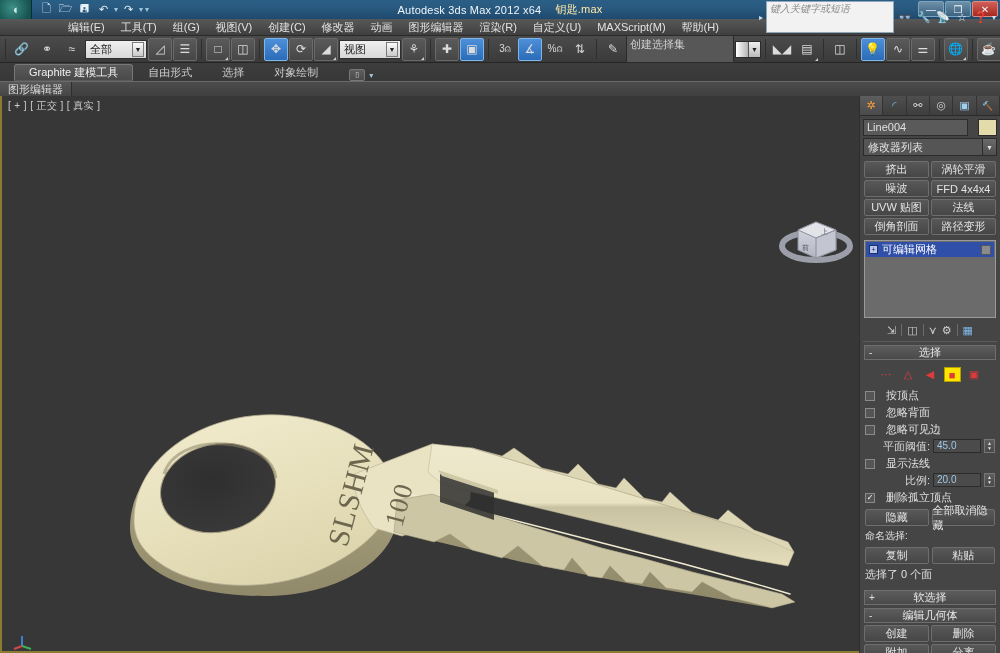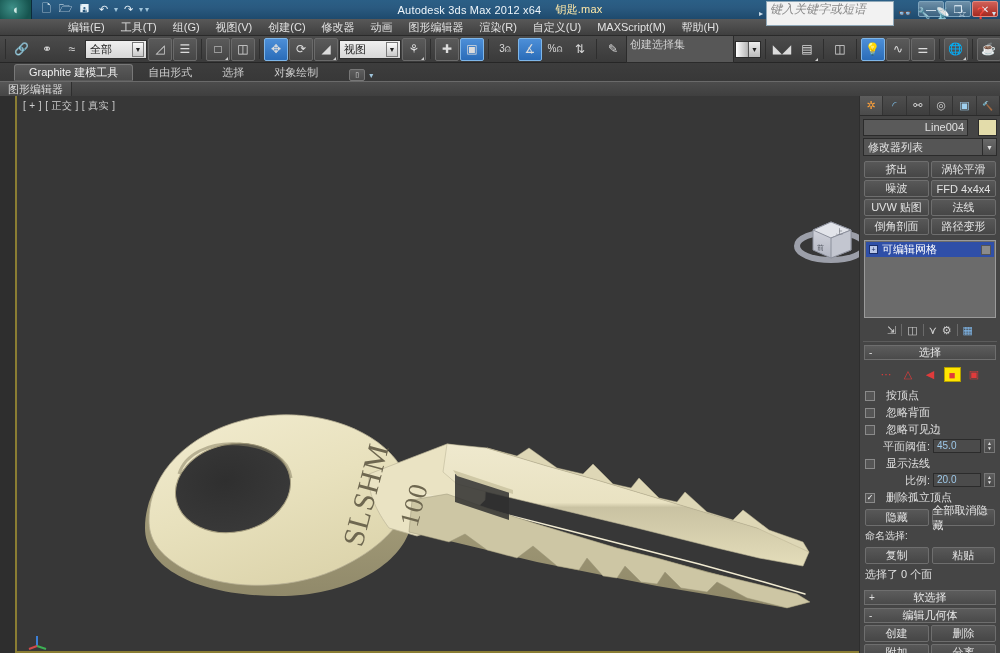--- a/index.html
+++ b/index.html
@@ -57,22 +57,22 @@
     display:flex; align-items:center; padding-left: 60px;
     border-bottom: 1px solid #2a2a2a;
   }
   .menu-item { padding: 1px 8px; font-size: 11px; color:#e2e2e2; white-space:nowrap; }
   .menubar .searchwrap {
     position:absolute; right: 4px; top: -18px;
     display:flex; align-items:center; gap:3px;
   }
   .search-arrow { color:#cfe0ec; font-size:8px; }
   .search-box {
-    width: 128px; height: 25px; background:#f2f2f2; border:1px solid #8fa8b8;
-    color:#8a8a8a; font-size:12px; font-style: italic; padding:0 3px; line-height:14px;
+    width: 128px; height: 32px; background:#f2f2f2; border:1px solid #8fa8b8;
+    color:#8a8a8a; font-size:10px; font-style: italic; padding:0 3px; line-height:14px;
     overflow:hidden; white-space:nowrap;
   }
   .search-ic { width:16px; height:15px; display:flex; align-items:center; justify-content:center; font-size:11px; color:#dceaf4; }
 
   
   .toolbar {
     position:absolute; left:0; top:36px; width:1000px; height:27px;
     background: linear-gradient(180deg,#4b4b4b,#3a3a3a);
     display:flex; align-items:center; gap:1px; padding-left:2px;
     border-bottom:1px solid #262626;
@@ -129,21 +129,21 @@
                   font-size:7px; color:#ddd; }
   .rib-panel {
     height:15px; background: linear-gradient(180deg,#4c4c4c,#3f3f3f);
     border-top:1px solid #6a6a6a; display:flex; align-items:center;
   }
   .rib-panel-lbl { font-size:11px; color:#dadada; padding:0 8px; height:14px; line-height:14px;
                    background:linear-gradient(180deg,#575757,#464646); border-right:1px solid #2e2e2e; }
 
   
   .viewport {
-    position:absolute; left:15px; top:96px; width:859px; height:557px;
+    position:absolute; left:0; top:96px; width:859px; height:557px;
     background:#373737; overflow:hidden;
     border-left:2px solid #8a7d33; border-bottom:2px solid #8a7d33;
   }
   .vp-label {
     position:absolute; left:6px; top:3px; font-size:10px; color:#cfcfcf; letter-spacing:.4px;
     z-index: 5;
   }
   .vp-svg { position:absolute; left:0; top:0; }
 
   
@@ -151,21 +151,21 @@
     position:absolute; left:859px; top:96px; width:141px; height:557px;
     background:#454545; border-left:1px solid #2e2e2e; overflow:hidden;
   }
   .cp-tabs { display:flex; height:20px; background:#3b3b3b; border-bottom:1px solid #2b2b2b; }
   .cp-tab {
     flex:1; display:flex; align-items:center; justify-content:center;
     border-right:1px solid #333; font-size:11px; color:#d6d6d6;
     background: linear-gradient(180deg,#4e4e4e,#3e3e3e);
   }
   .cp-tab.active { background: linear-gradient(180deg,#5d5d5d,#4b4b4b); }
-  .cp-namerow { display:flex; align-items:center; padding:3px 3px 2px 3px; gap:10px;text-align:right; }
+  .cp-namerow { display:flex; align-items:center; padding:3px 3px 2px 3px; gap:10px; }
   .cp-name {
     flex:1; height:17px; background:#5a5a5a; border:1px solid #2b2b2b;
     color:#e0e0e0; font-size:11px; padding:0 3px; line-height:15px;
   }
   .cp-color { width:19px; height:17px; background:#e3dcaa; border:1px solid #2b2b2b; }
   .cp-modrow { padding:0 3px 3px 3px; }
   .cp-modlist {
     height:18px; background:#555; border:1px solid #2b2b2b; display:flex;
     align-items:center; justify-content:space-between; padding-left:4px; color:#e2e2e2; font-size:11px;
   }

